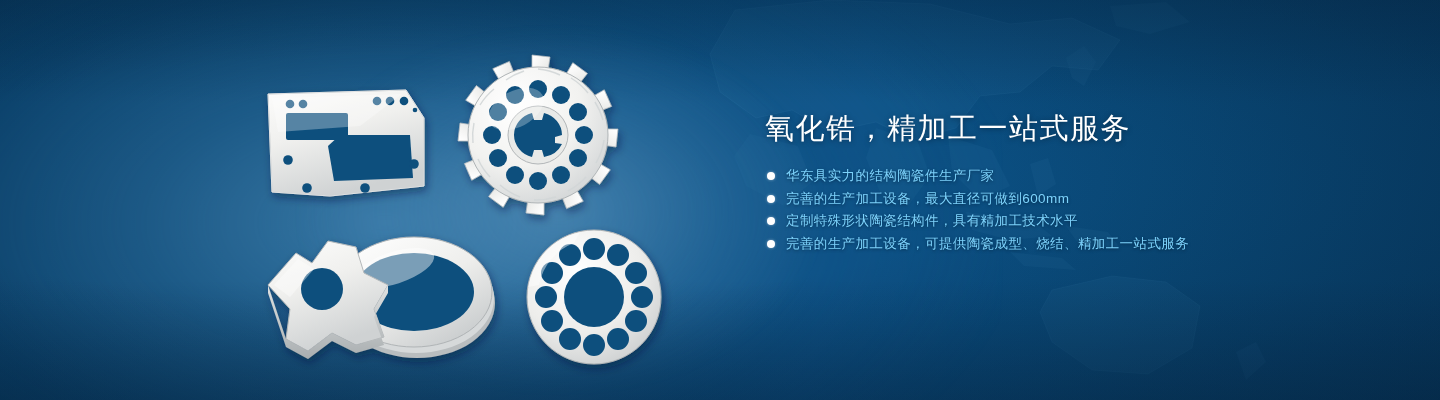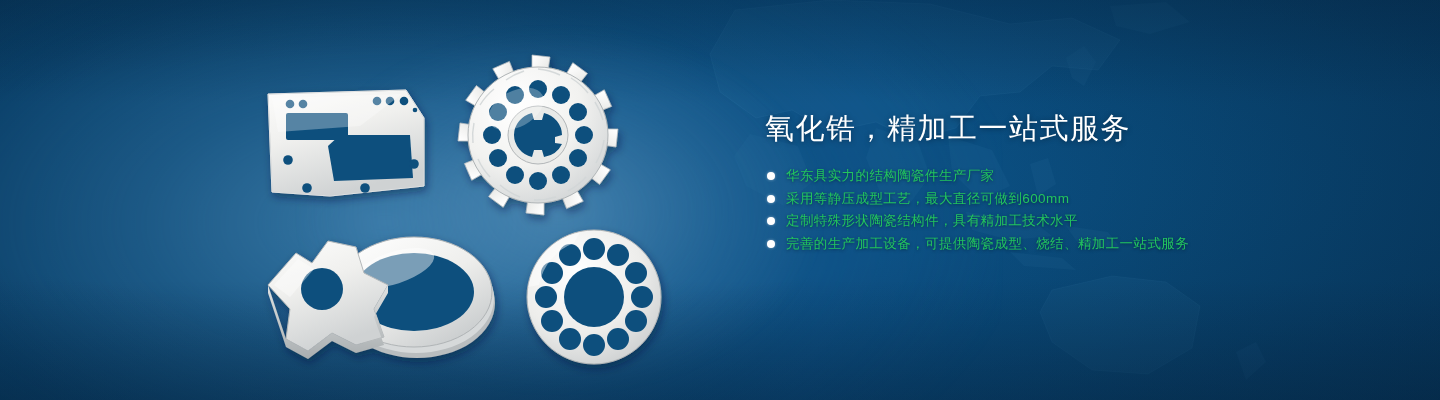--- a/index.html
+++ b/index.html
@@ -50,21 +50,21 @@
   .bullets{margin-top:17px;}
   .bullet{
     display:flex;align-items:center;height:22.6px;white-space:nowrap;
   }
   .dot{
     width:8px;height:8px;border-radius:50%;background:#ffffff;
     flex:0 0 8px;margin-right:11px;margin-left:2px;
     box-shadow:0 0 3px rgba(255,255,255,.45);
   }
   .btext{
-    color:#22c55e;font-size:13.5px;line-height:22.6px;letter-spacing:.4px;
+    color:#7dd3fc;font-size:13.5px;line-height:22.6px;letter-spacing:.4px;
     text-shadow:0 1px 3px rgba(2,24,44,.6);
   }
 </style>
 </head>
 <body>
 
 <div class="banner">
 
   <div class="bg-base"></div>
   <div class="bg-glow"></div>
@@ -264,21 +264,21 @@
 
   <div class="copy">
     <div class="headline">氧化锆，精加工一站式服务</div>
     <div class="bullets">
       <div class="bullet">
         <span class="dot"></span>
         <span class="btext">华东具实力的结构陶瓷件生产厂家</span>
       </div>
       <div class="bullet">
         <span class="dot"></span>
-        <span class="btext">采用等静压成型工艺，最大直径可做到600mm</span>
+        <span class="btext">完善的生产加工设备，最大直径可做到600mm</span>
       </div>
       <div class="bullet">
         <span class="dot"></span>
         <span class="btext">定制特殊形状陶瓷结构件，具有精加工技术水平</span>
       </div>
       <div class="bullet">
         <span class="dot"></span>
         <span class="btext">完善的生产加工设备，可提供陶瓷成型、烧结、精加工一站式服务</span>
       </div>
     </div>

